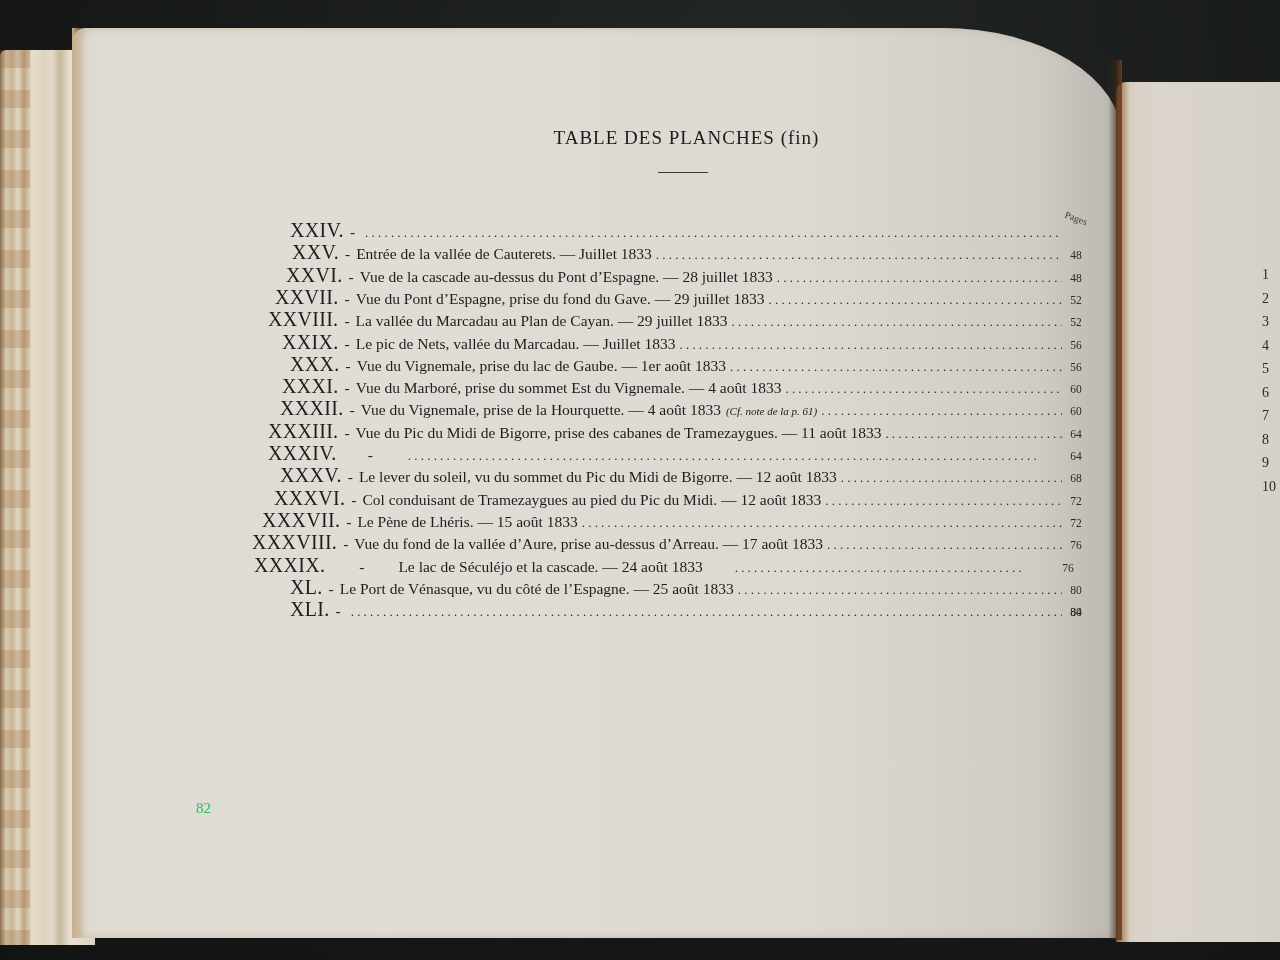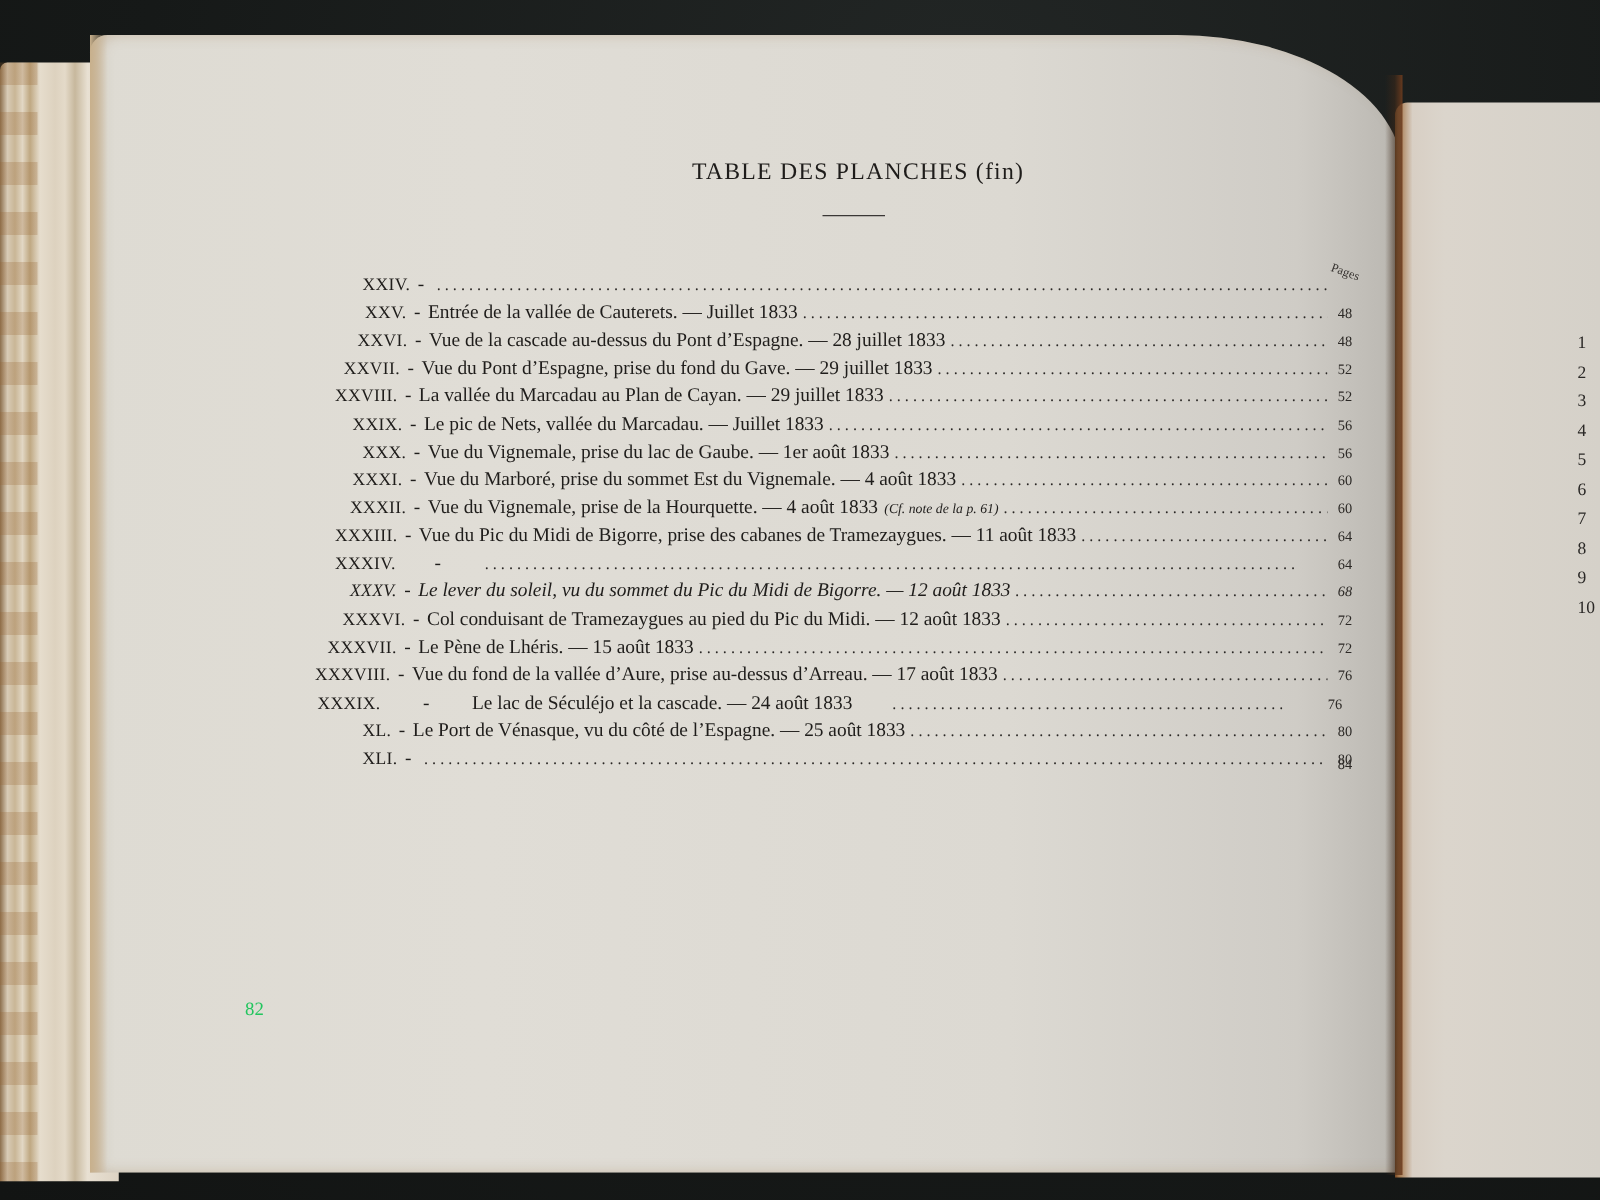--- a/index.html
+++ b/index.html
@@ -69,21 +69,21 @@
   .toc {
     position: absolute; left: 250px; top: 219px; width: 840px;
   }
   .toc-row {
     position: absolute; left: 0; width: 840px; height: 22px;
     display: flex; align-items: baseline;
     font-size: 15.5px; color: #1f1d1b;
   }
   .toc-row .num {
     display: inline-block; text-align: right; flex: 0 0 auto;
-    font-size: 14px; letter-spacing: 0.3px;
+    font-size: 20px; letter-spacing: 0.3px;
   }
   .toc-row .sep { margin: 0 6px; flex: 0 0 auto; }
   .toc-row .text { flex: 0 0 auto; white-space: nowrap; }
   .toc-row .note { font-style: italic; font-size: 11px; margin-left: 5px; flex: 0 0 auto; white-space: nowrap; }
   .toc-row .leader {
     flex: 1 1 auto; overflow: hidden; white-space: nowrap; margin-left: 4px;
     letter-spacing: 3.2px; color: #2a2725; font-size: 13px;
   }
   .toc-row .page {
     flex: 0 0 28px; text-align: center; font-size: 11.5px; color: #2c2926;
@@ -188,21 +188,21 @@
       <span class="text">Vue du Pic du Midi de Bigorre, prise des cabanes de Tramezaygues. — 11 août 1833</span>
       <span class="leader">........................................................................................................................................................................................................</span>
       <span class="page">64</span>
     </div>
     <div class="toc-row" style="top: 223px; left: 18px; width: 822px; gap: 25px;">
       <span class="num">XXXIV.</span>
       <span class="sep">-</span>
       <span class="leader">........................................................................................................................................................................................................</span>
       <span class="page">64</span>
     </div>
-    <div class="toc-row" style="top: 245.3px; left: 30px; width: 810px; font-style: italic;">
+    <div class="toc-row" style="top: 245.3px; left: 30px; width: 810px;">
       <span class="num">XXXV.</span>
       <span class="sep">-</span>
       <span class="text">Le lever du soleil, vu du sommet du Pic du Midi de Bigorre. — 12 août 1833</span>
       <span class="leader">........................................................................................................................................................................................................</span>
       <span class="page">68</span>
     </div>
     <div class="toc-row" style="top: 267.6px; left: 24px; width: 816px;">
       <span class="num">XXXVI.</span>
       <span class="sep">-</span>
       <span class="text">Col conduisant de Tramezaygues au pied du Pic du Midi. — 12 août 1833</span>

